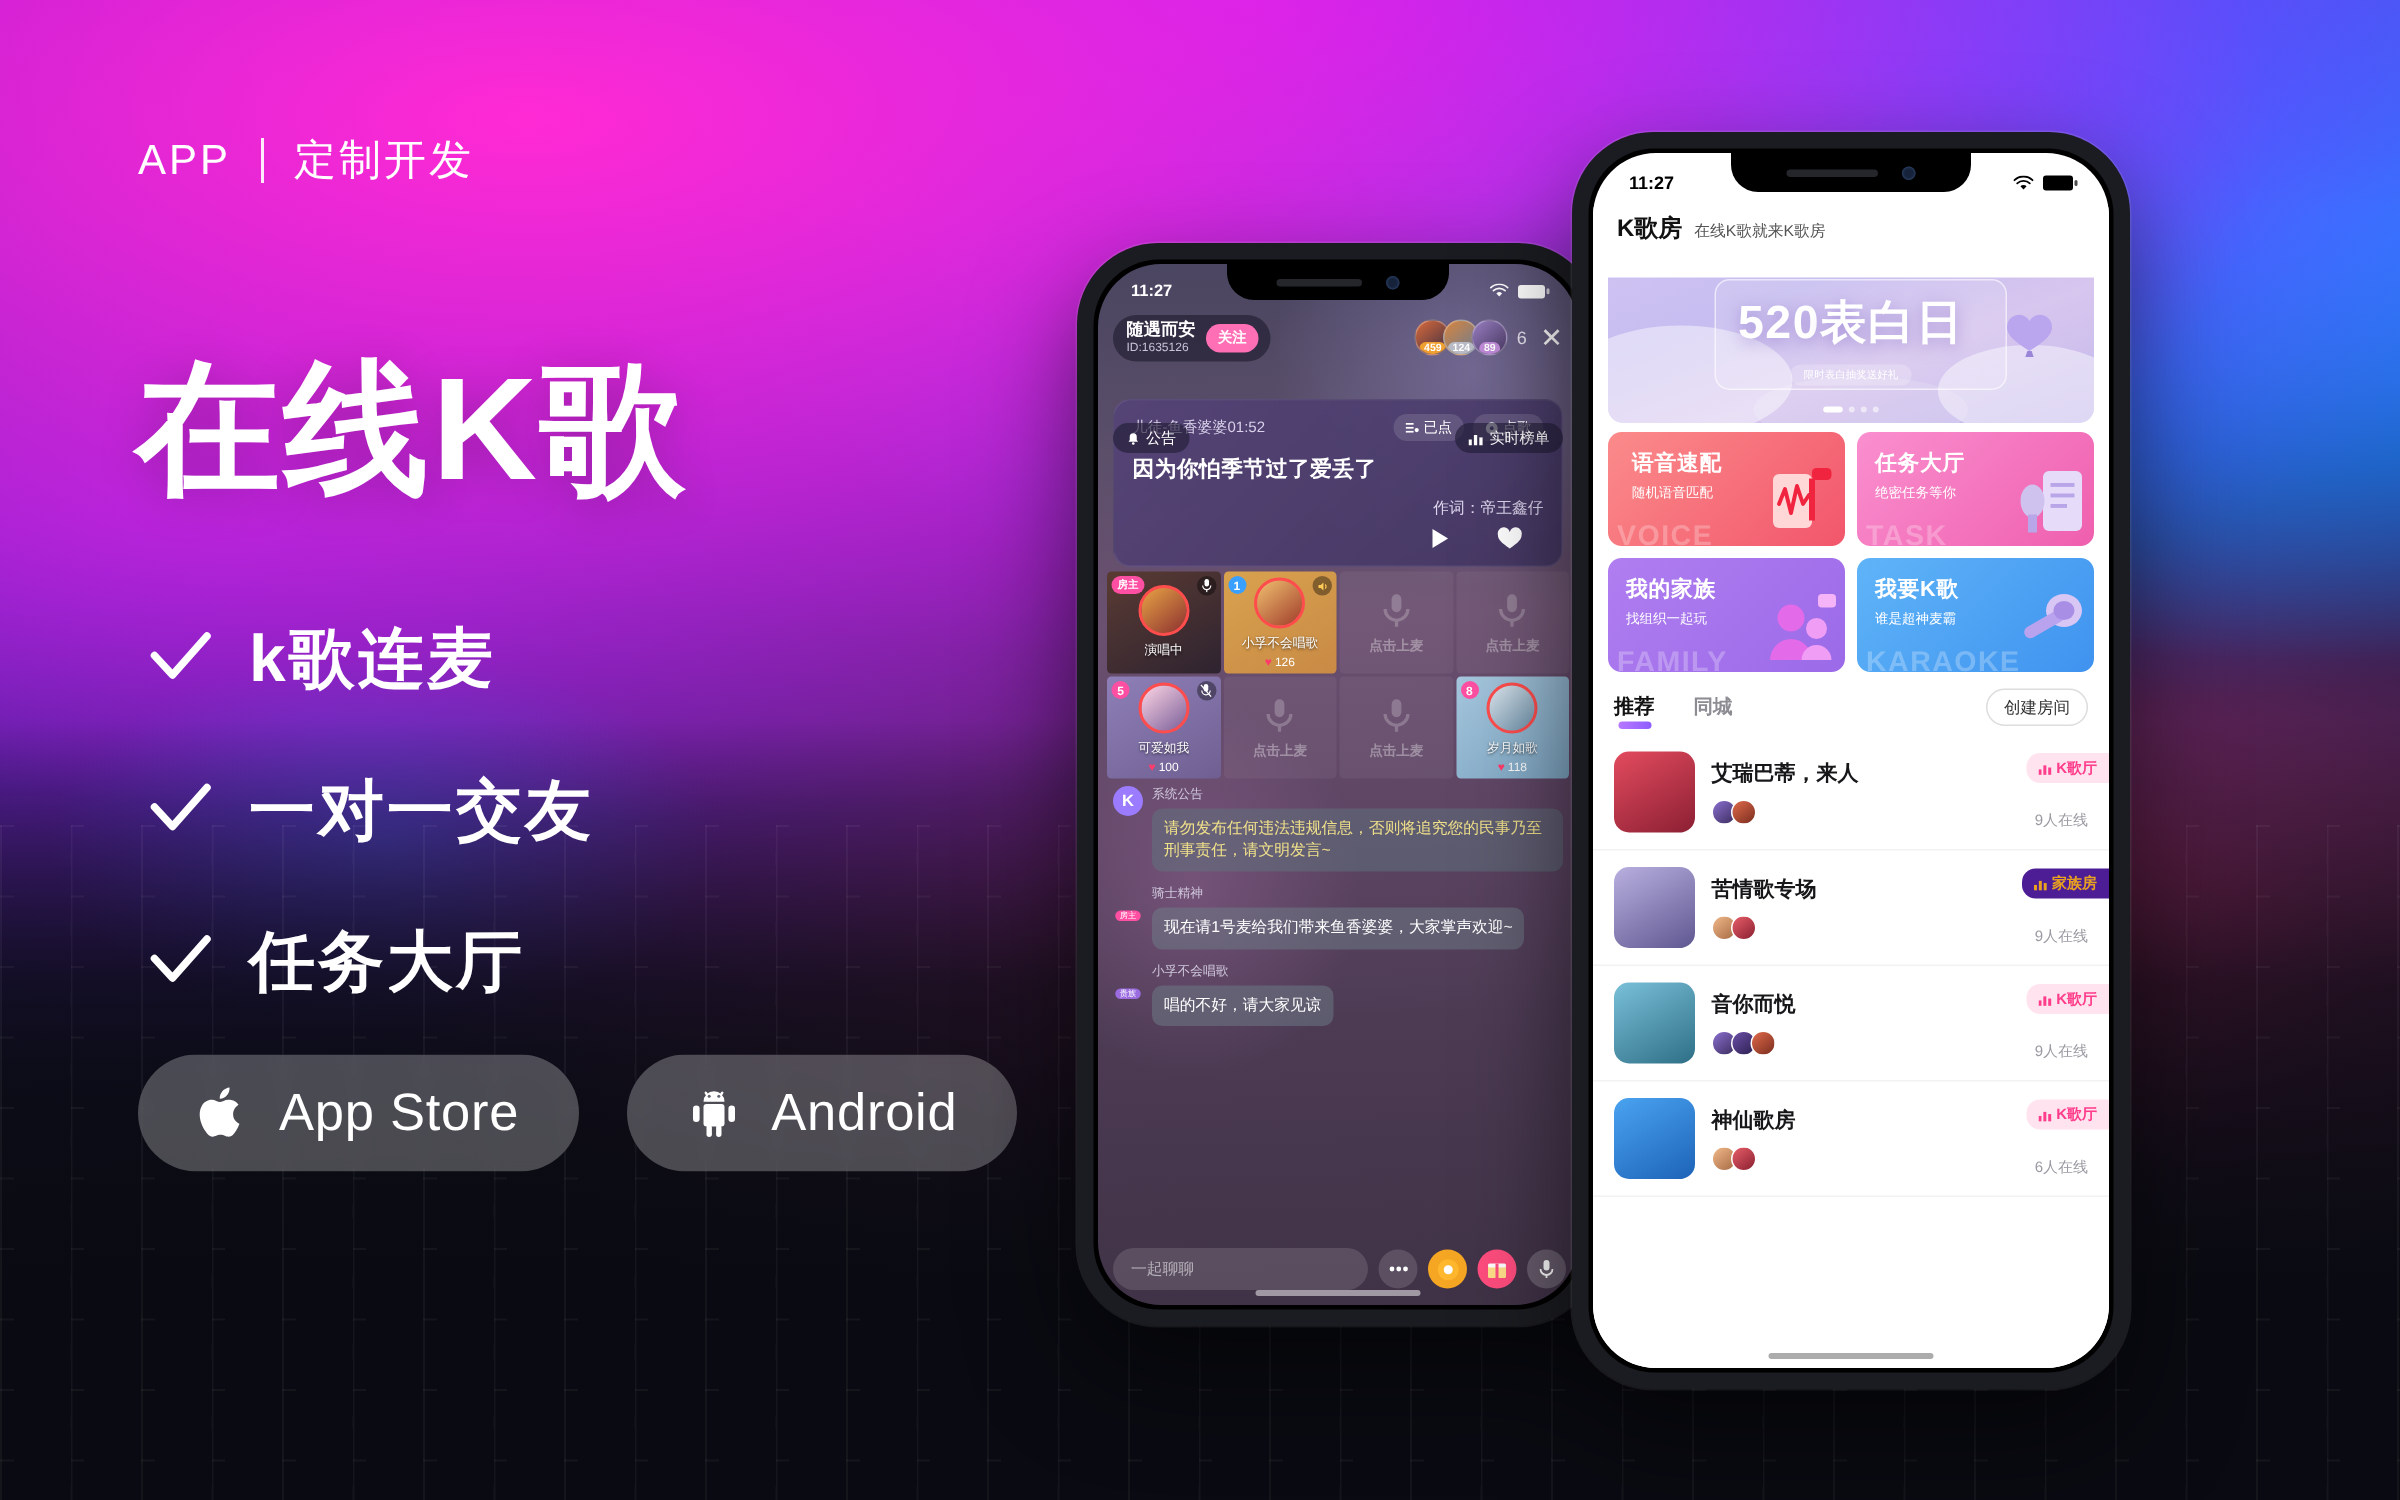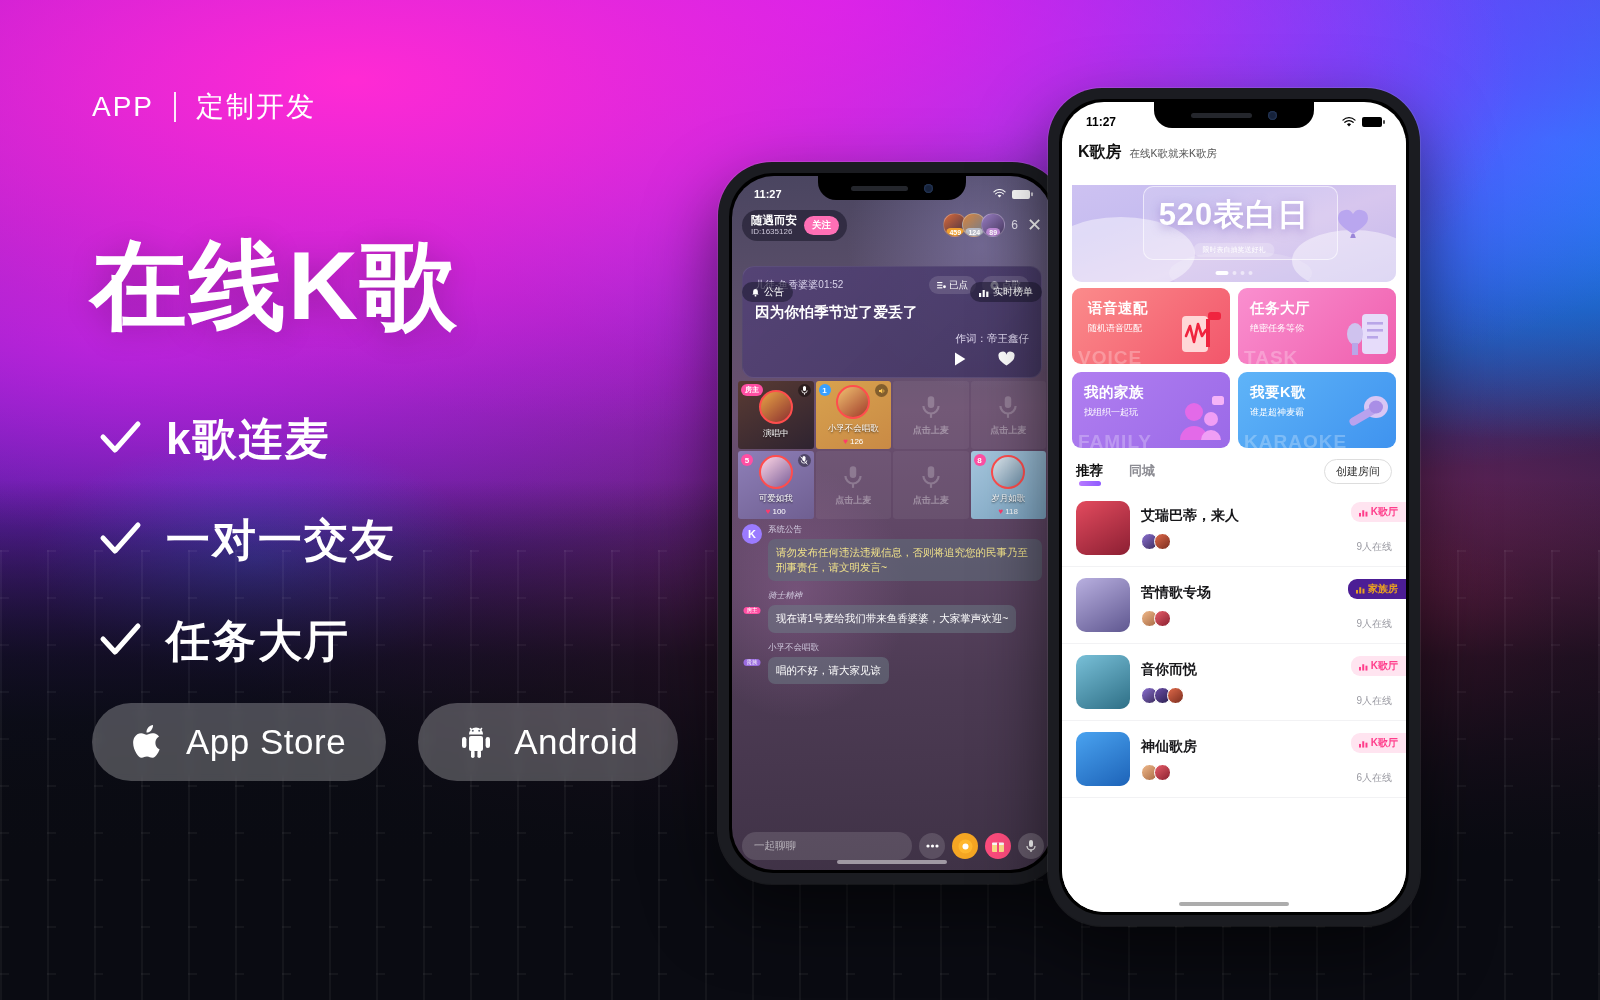--- a/index.html
+++ b/index.html
@@ -546,21 +546,21 @@
             <span class="mname" style="display:block;">系统公告</span>
             <span class="bubble sys">请勿发布任何违法违规信息，否则将追究您的民事乃至刑事责任，请文明发言~</span>
           </span>
         </div>
         <div class="msg">
           <span class="mav">
             <span class="inner" style="background:linear-gradient(140deg,#e8a445,#8b3030);"></span>
             <span class="badge">房主</span>
           </span>
           <span class="mbody">
-            <span class="mname" style="display:block;font-style:italic;">骑士精神</span>
+            <span class="mname" style="display:block;">骑士精神</span>
             <span class="bubble">现在请1号麦给我们带来鱼香婆婆，大家掌声欢迎~</span>
           </span>
         </div>
         <div class="msg">
           <span class="mav">
             <span class="inner" style="background:linear-gradient(140deg,#f0c070,#a03c2a);"></span>
             <span class="badge" style="background:#9a6ce0;">贵族</span>
           </span>
           <span class="mbody">
             <span class="mname" style="display:block;">小孚不会唱歌</span>

